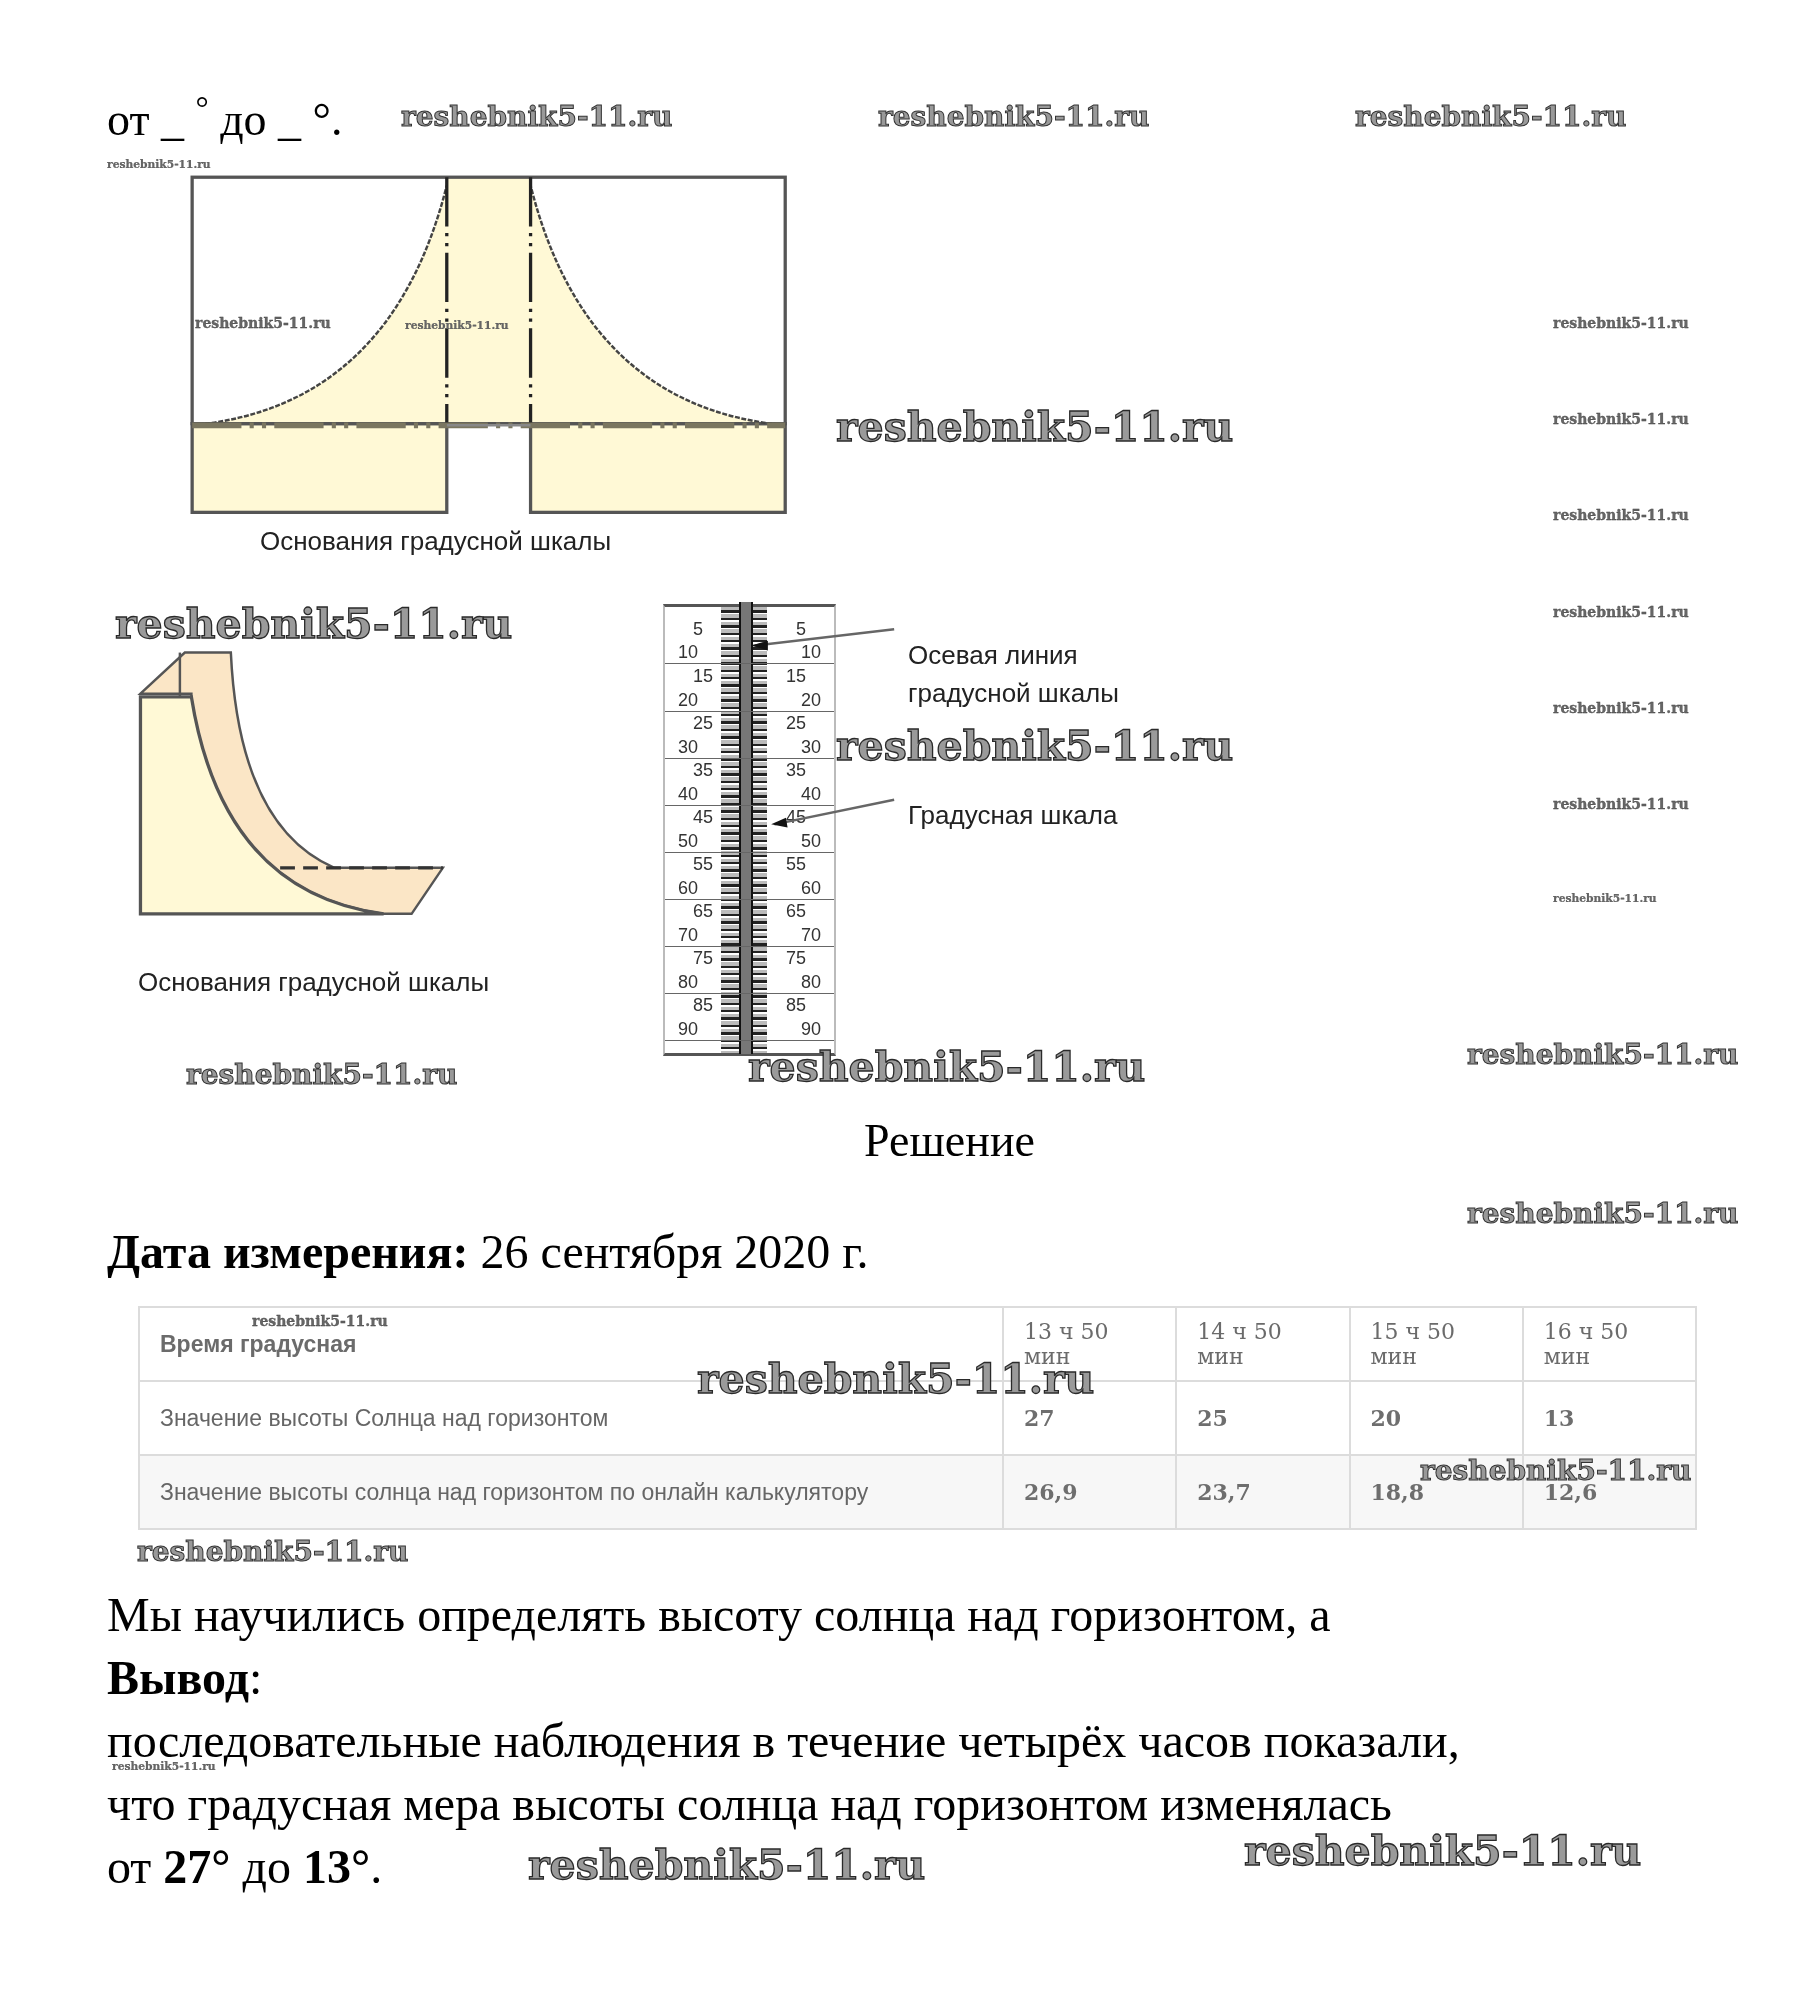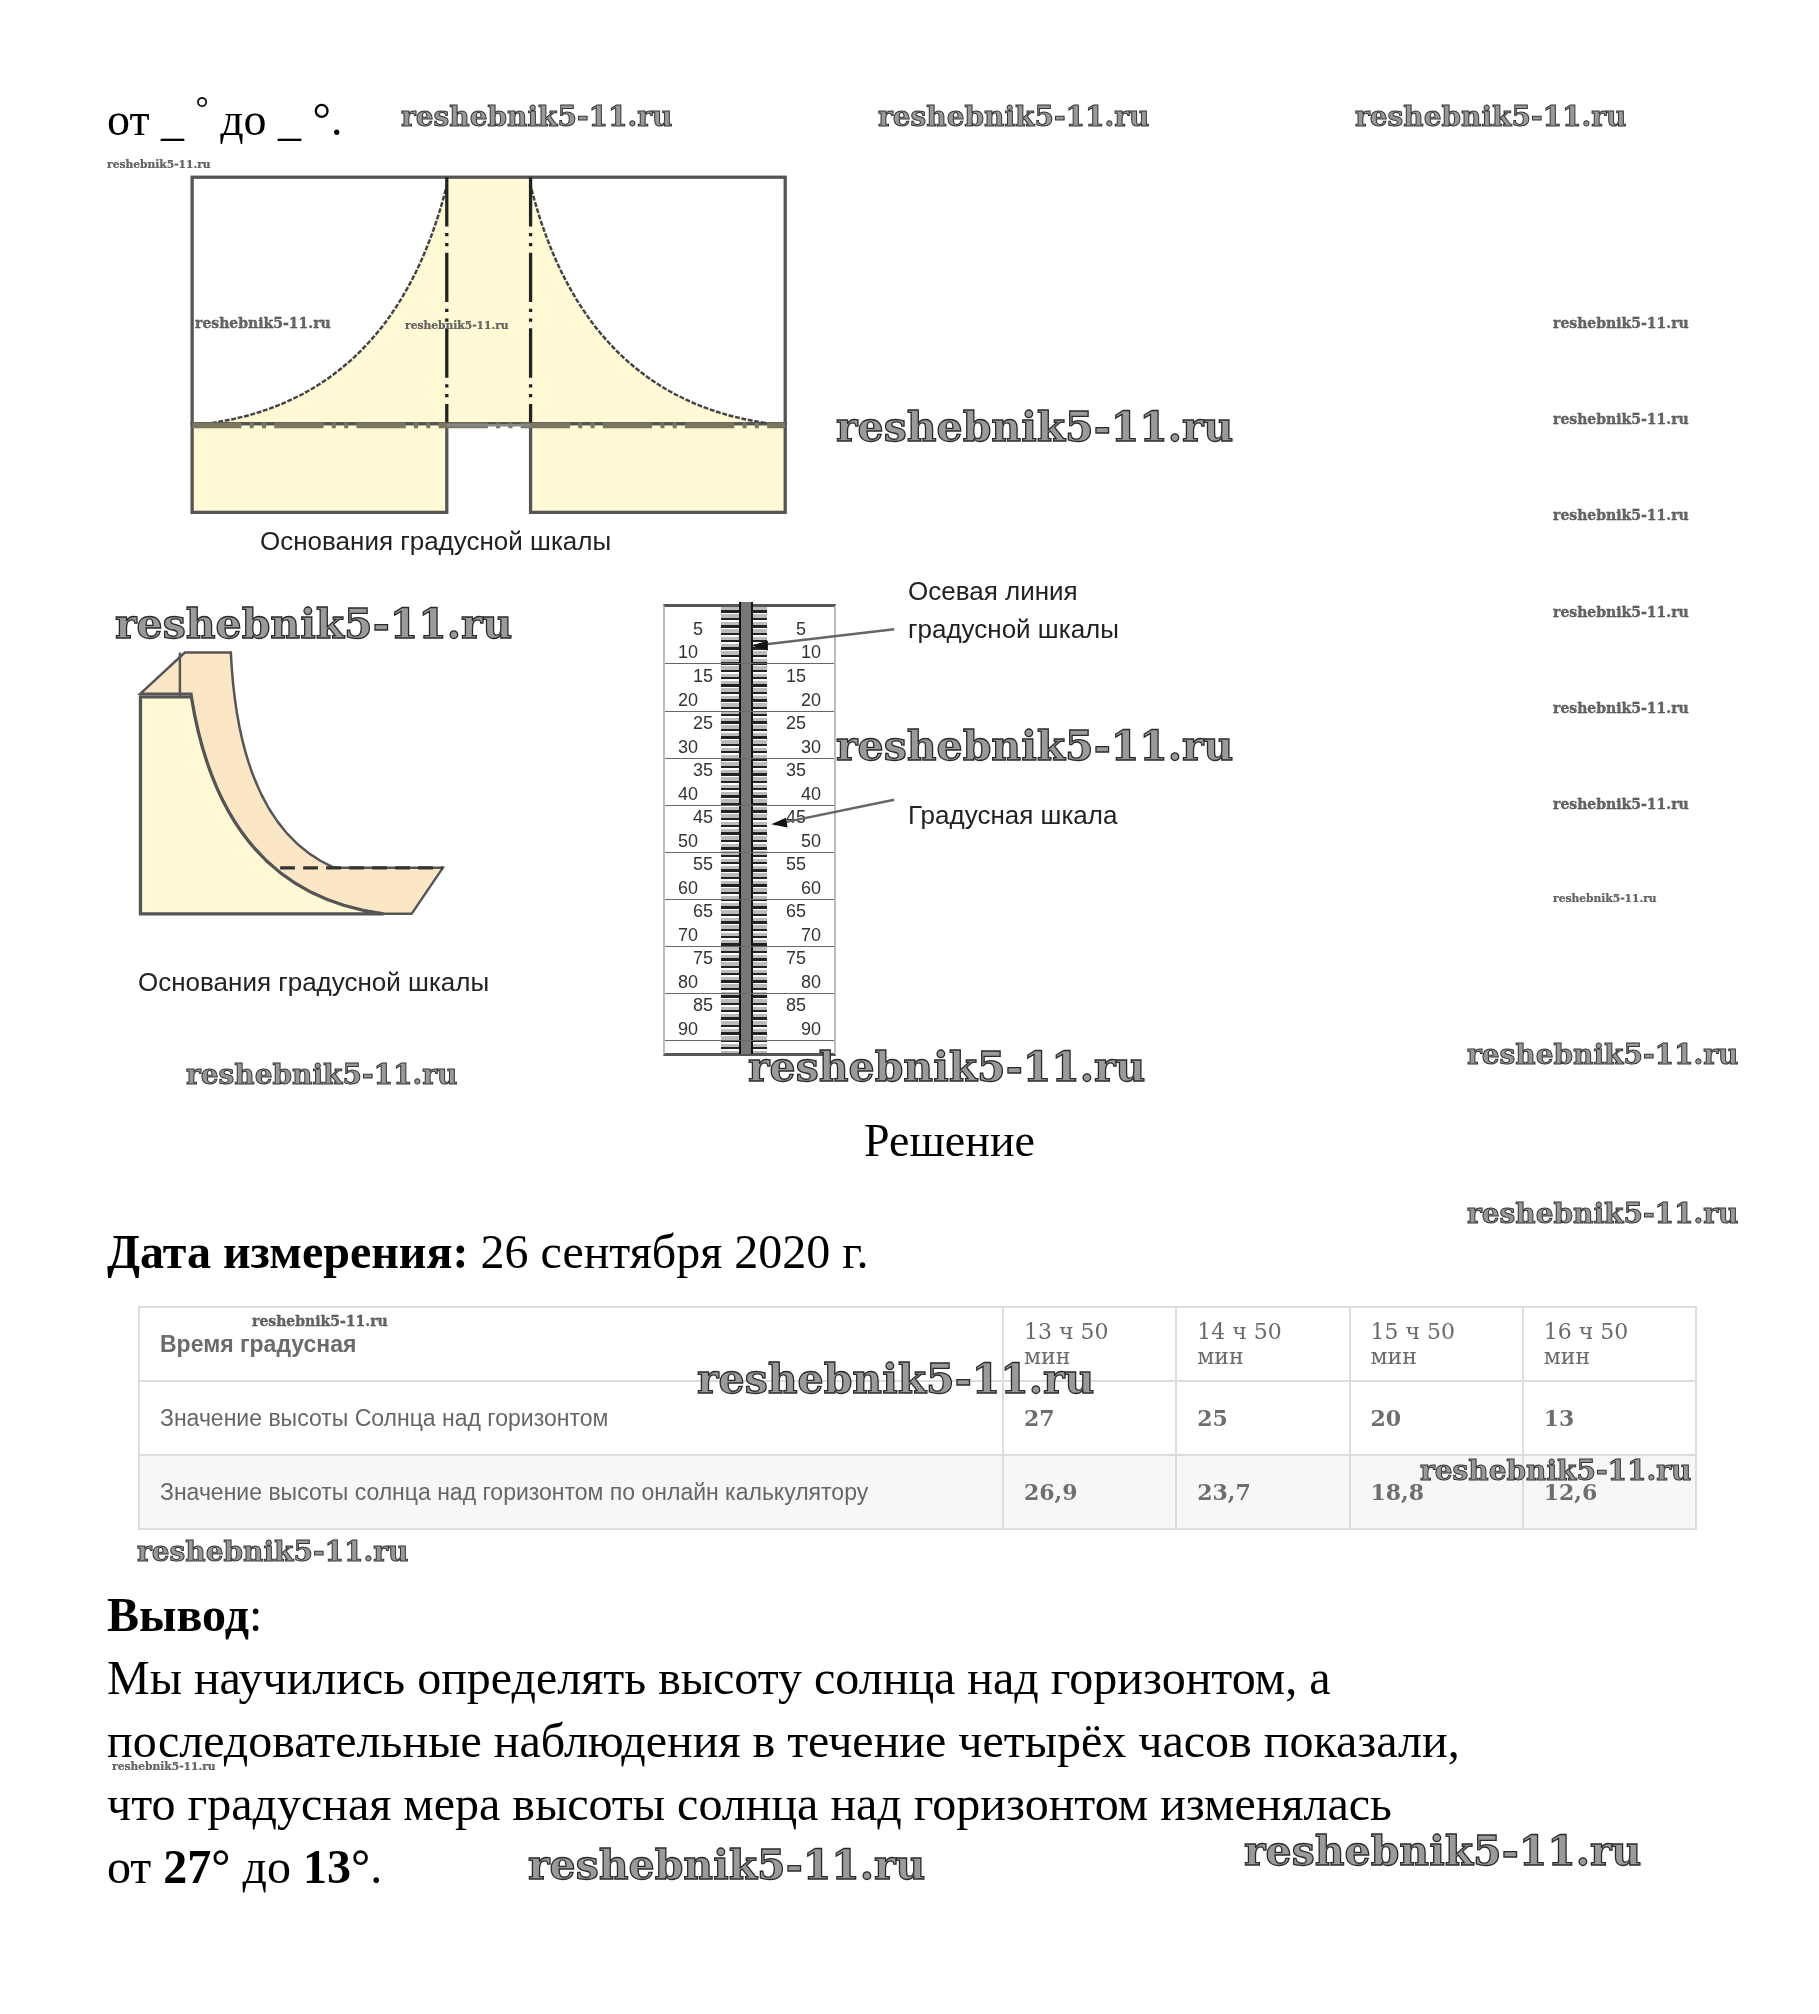--- a/index.html
+++ b/index.html
@@ -147,21 +147,21 @@
       </div>
     </div>
 </div>
 
 <svg class="abs" style="left:740px; top:609px;" width="164" height="247" viewBox="0 0 200 300">
   <line x1="18" y1="44" x2="188" y2="24" stroke="#666" stroke-width="3"></line>
   <polygon points="14,44 34,38 34,50" fill="#111"></polygon>
   <line x1="42" y1="262" x2="188" y2="232" stroke="#666" stroke-width="3"></line>
   <polygon points="38,262 56,254 58,266" fill="#111"></polygon>
 </svg>
-<div class="abs caption" style="left:908px; top:572px; line-height:38px;">
+<div class="abs caption" style="left:908px; top:636px; line-height:38px;">
   <div>Осевая линия</div>
   <div>градусной шкалы</div>
 </div>
 <div class="abs caption" style="left:908px; top:800px;">Градусная шкала</div>
 
 <div class="abs heading-center serif">Решение</div>
 <div class="abs date-line serif">
   <b>Дата измерения:</b><span> 26 сентября 2020 г.</span>
 </div>
 
@@ -185,22 +185,22 @@
     <td class="lbl">Значение высоты солнца над горизонтом по онлайн калькулятору</td>
     <td class="num">26,9</td>
     <td class="num">23,7</td>
     <td class="num">18,8</td>
     <td class="num">12,6</td>
   </tr>
 </tbody>
   </table>
 
 <div class="abs conclusion serif">
+  <div>Мы научились определять высоту солнца над горизонтом, а</div>
   <div><span class="title">Вывод</span><span>:</span></div>
-  <div>Мы научились определять высоту солнца над горизонтом, а</div>
   <div>последовательные наблюдения в течение четырёх часов показали,</div>
   <div>что градусная мера высоты солнца над горизонтом изменялась</div>
   <div><span>от </span><b>27°</b><span> до </span><b>13°</b><span>.</span></div>
 </div>
 
 <div class="wm wm-mid" style="left:401px; top:100px;">reshebnik5-11.ru</div>
 <div class="wm wm-mid" style="left:878px; top:100px;">reshebnik5-11.ru</div>
 <div class="wm wm-mid" style="left:1355px; top:100px;">reshebnik5-11.ru</div>
 <div class="wm wm-tiny" style="left:107px; top:158px;">reshebnik5-11.ru</div>
 <div class="wm wm-small" style="left:195px; top:315px;">reshebnik5-11.ru</div>

